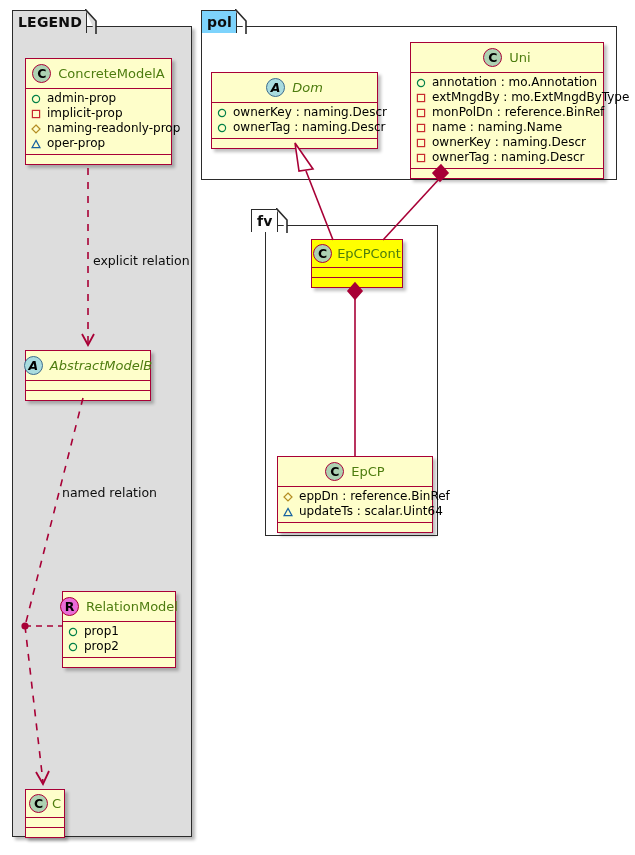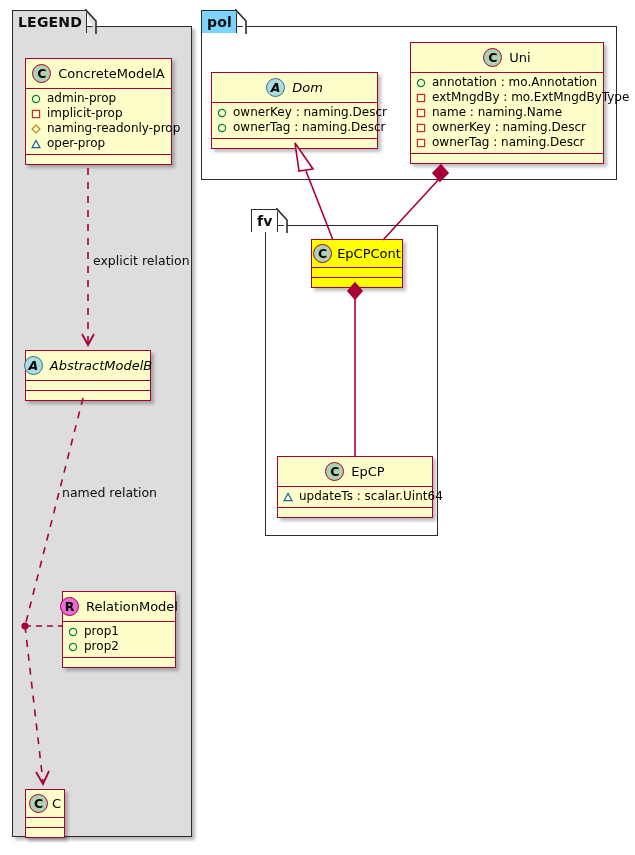--- a/index.html
+++ b/index.html
@@ -17,21 +17,21 @@
   .pkg-tab .tabname{white-space:nowrap;}
   .tab-slant{position:absolute;right:-11px;top:-1.6px;width:12px;height:24.6px;overflow:hidden;}
   .tab-slant svg{display:block;}
 
   
   .cls{position:absolute;box-sizing:border-box;border:1.5px solid #a80036;background:#fefeca;
        box-shadow:3px 3px 3px rgba(0,0,0,.25);}
   .cls.hilite{background:#ffff00;}
   .cls-hdr{display:flex;align-items:center;justify-content:center;gap:7px;
            padding:5px 8px 5px 8px;border-bottom:1.5px solid #a80036;}
-  .cls-name{font-size:13px;color:#000000;white-space:nowrap;}
+  .cls-name{font-size:13px;color:#4d7c0f;white-space:nowrap;}
   .cls-name.italic{font-style:italic;text-align:center;}
   .cls-attrs{border-bottom:1.5px solid #a80036;padding:2px 4px 3px 5px;}
   .cls-ops{height:9px;}
   .attr{display:flex;align-items:center;gap:6px;font-size:12px;color:#000;
         line-height:15px;white-space:nowrap;}
 
   
   .badge{width:19px;height:19px;border-radius:50%;display:flex;align-items:center;
          justify-content:center;font-size:12.5px;font-weight:bold;flex:none;
          box-sizing:border-box;}
@@ -189,20 +189,26 @@
       <div class="attr">
         <svg class="g" viewBox="0 0 10 10">
             <rect x="1.4" y="1.4" width="7.2" height="7.2" fill="none" stroke="#c82930" stroke-width="1.2"></rect>
           </svg>
         <span>extMngdBy : mo.ExtMngdByType</span>
       </div>
       <div class="attr">
         <svg class="g" viewBox="0 0 10 10">
             <rect x="1.4" y="1.4" width="7.2" height="7.2" fill="none" stroke="#c82930" stroke-width="1.2"></rect>
           </svg>
+        <span>monPolDn : reference.BinRef</span>
+      </div>
+      <div class="attr">
+        <svg class="g" viewBox="0 0 10 10">
+            <rect x="1.4" y="1.4" width="7.2" height="7.2" fill="none" stroke="#c82930" stroke-width="1.2"></rect>
+          </svg>
         <span>name : naming.Name</span>
       </div>
       <div class="attr">
         <svg class="g" viewBox="0 0 10 10">
             <rect x="1.4" y="1.4" width="7.2" height="7.2" fill="none" stroke="#c82930" stroke-width="1.2"></rect>
           </svg>
         <span>ownerKey : naming.Descr</span>
       </div>
       <div class="attr">
         <svg class="g" viewBox="0 0 10 10">
@@ -234,20 +240,26 @@
   </div>
 
   <div class="cls" style="left:277px;top:456px;width:156px;">
     <div class="cls-hdr">
       <span class="badge c">C</span>
       <span class="cls-name">EpCP</span>
     </div>
     <div class="cls-attrs">
       <div class="attr">
         <svg class="g" viewBox="0 0 10 10">
+            <polygon points="5,1 9,5 5,9 1,5" fill="none" stroke="#b38d22" stroke-width="1.2"></polygon>
+          </svg>
+        <span>eppDn : reference.BinRef</span>
+      </div>
+      <div class="attr">
+        <svg class="g" viewBox="0 0 10 10">
             <polygon points="5,1.4 9,8.6 1,8.6" fill="none" stroke="#1963a0" stroke-width="1.2"></polygon>
           </svg>
         <span>updateTs : scalar.Uint64</span>
       </div>
     </div>
     <div class="cls-ops"></div>
   </div>
 
   <svg class="wires">
      AbstractModelB (dashed, open arrow) --&gt;

